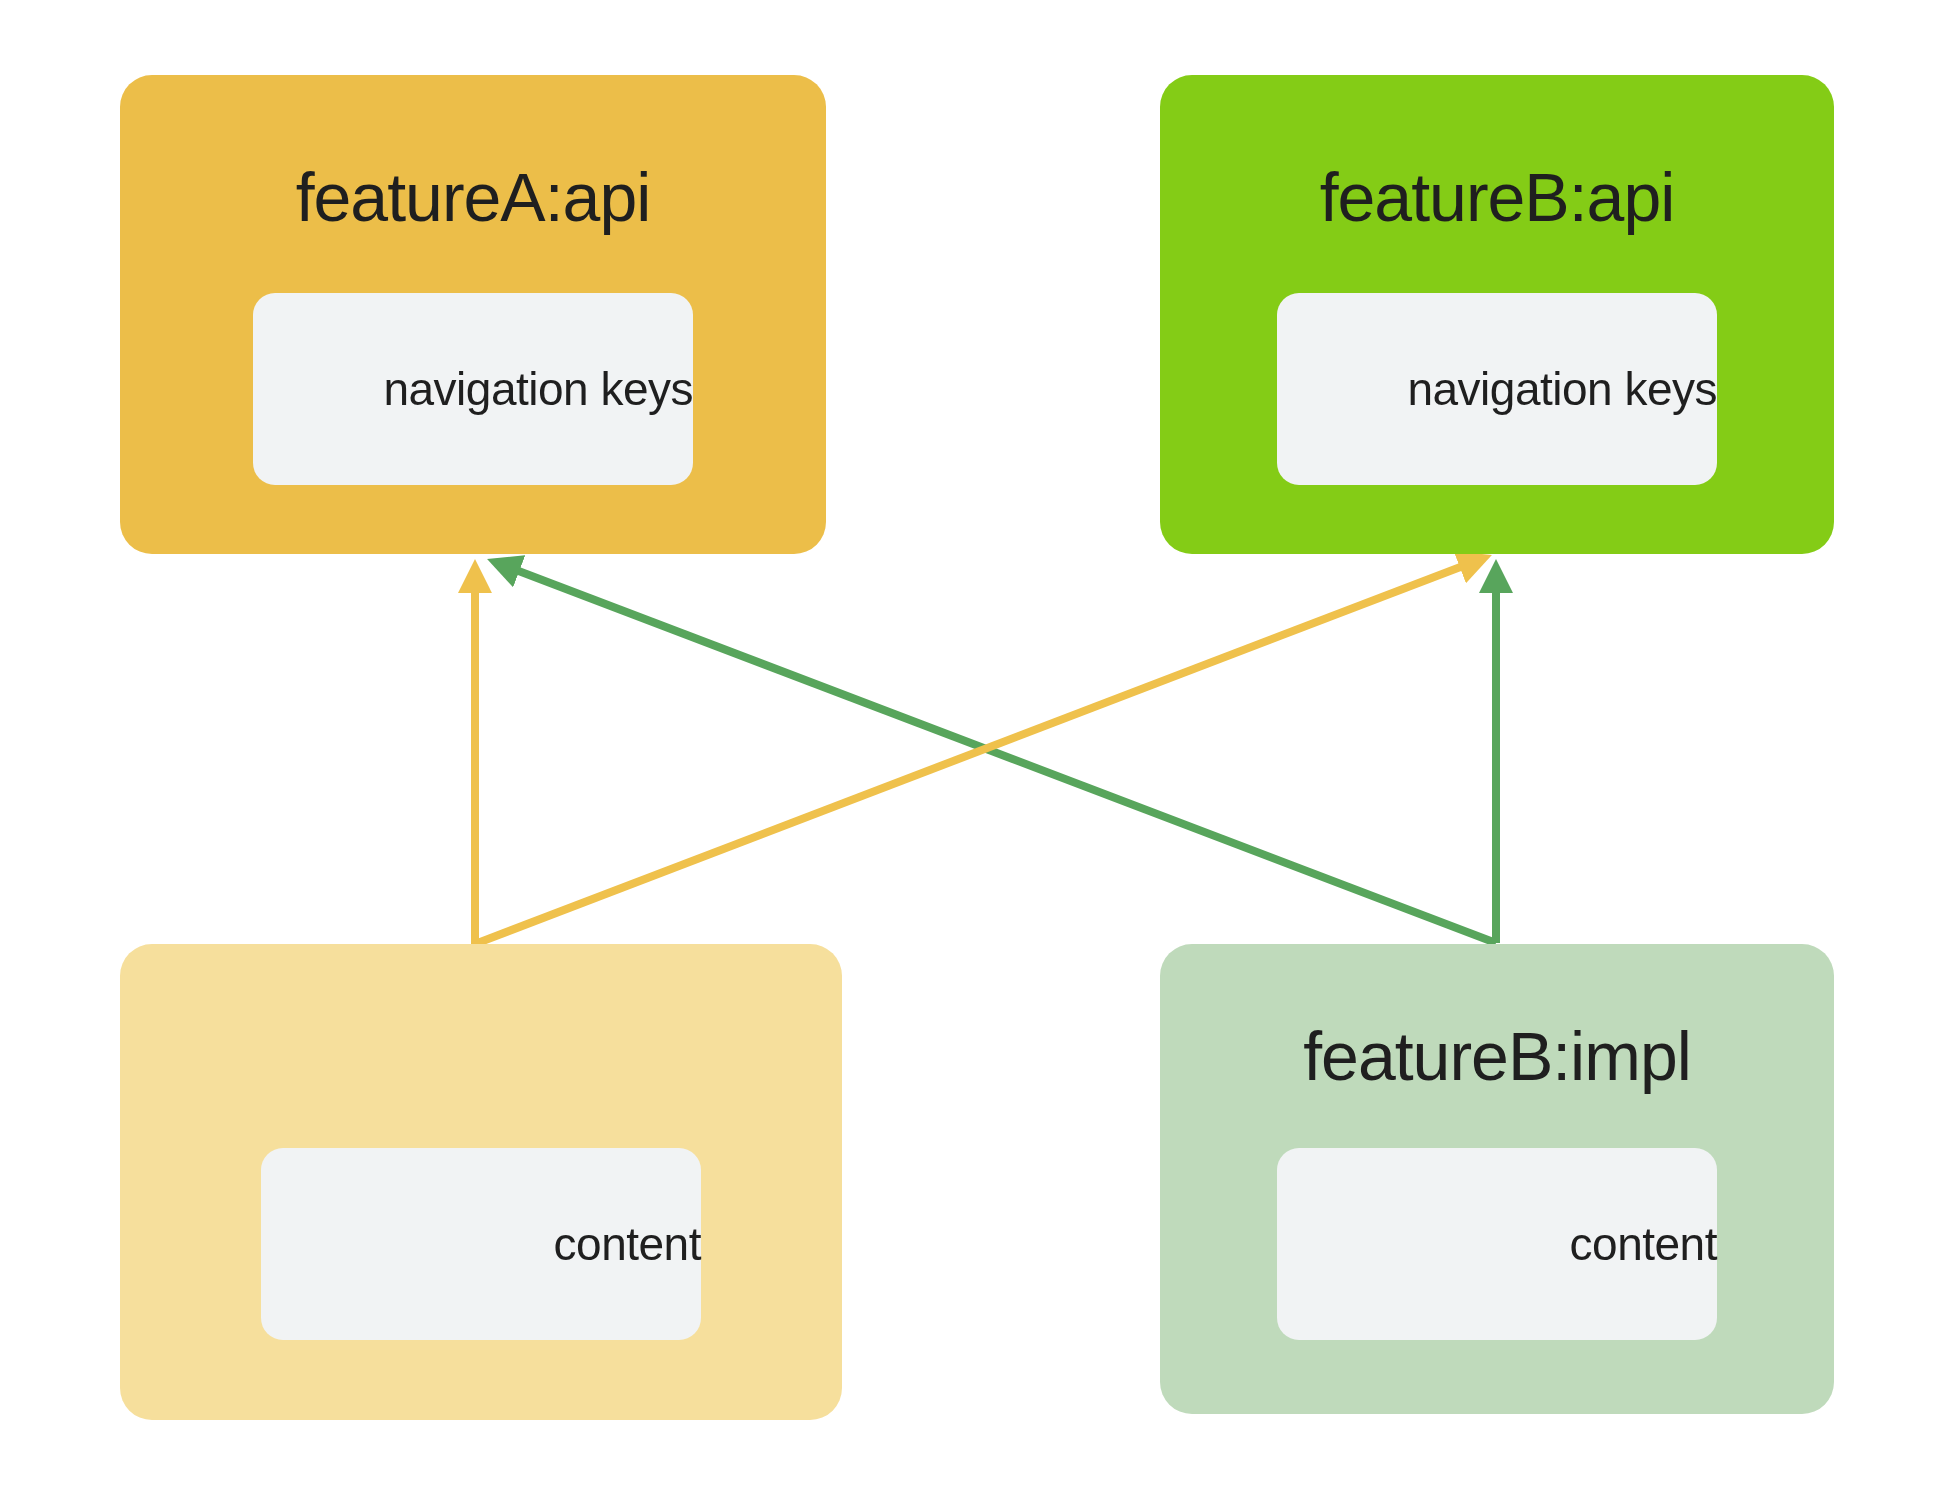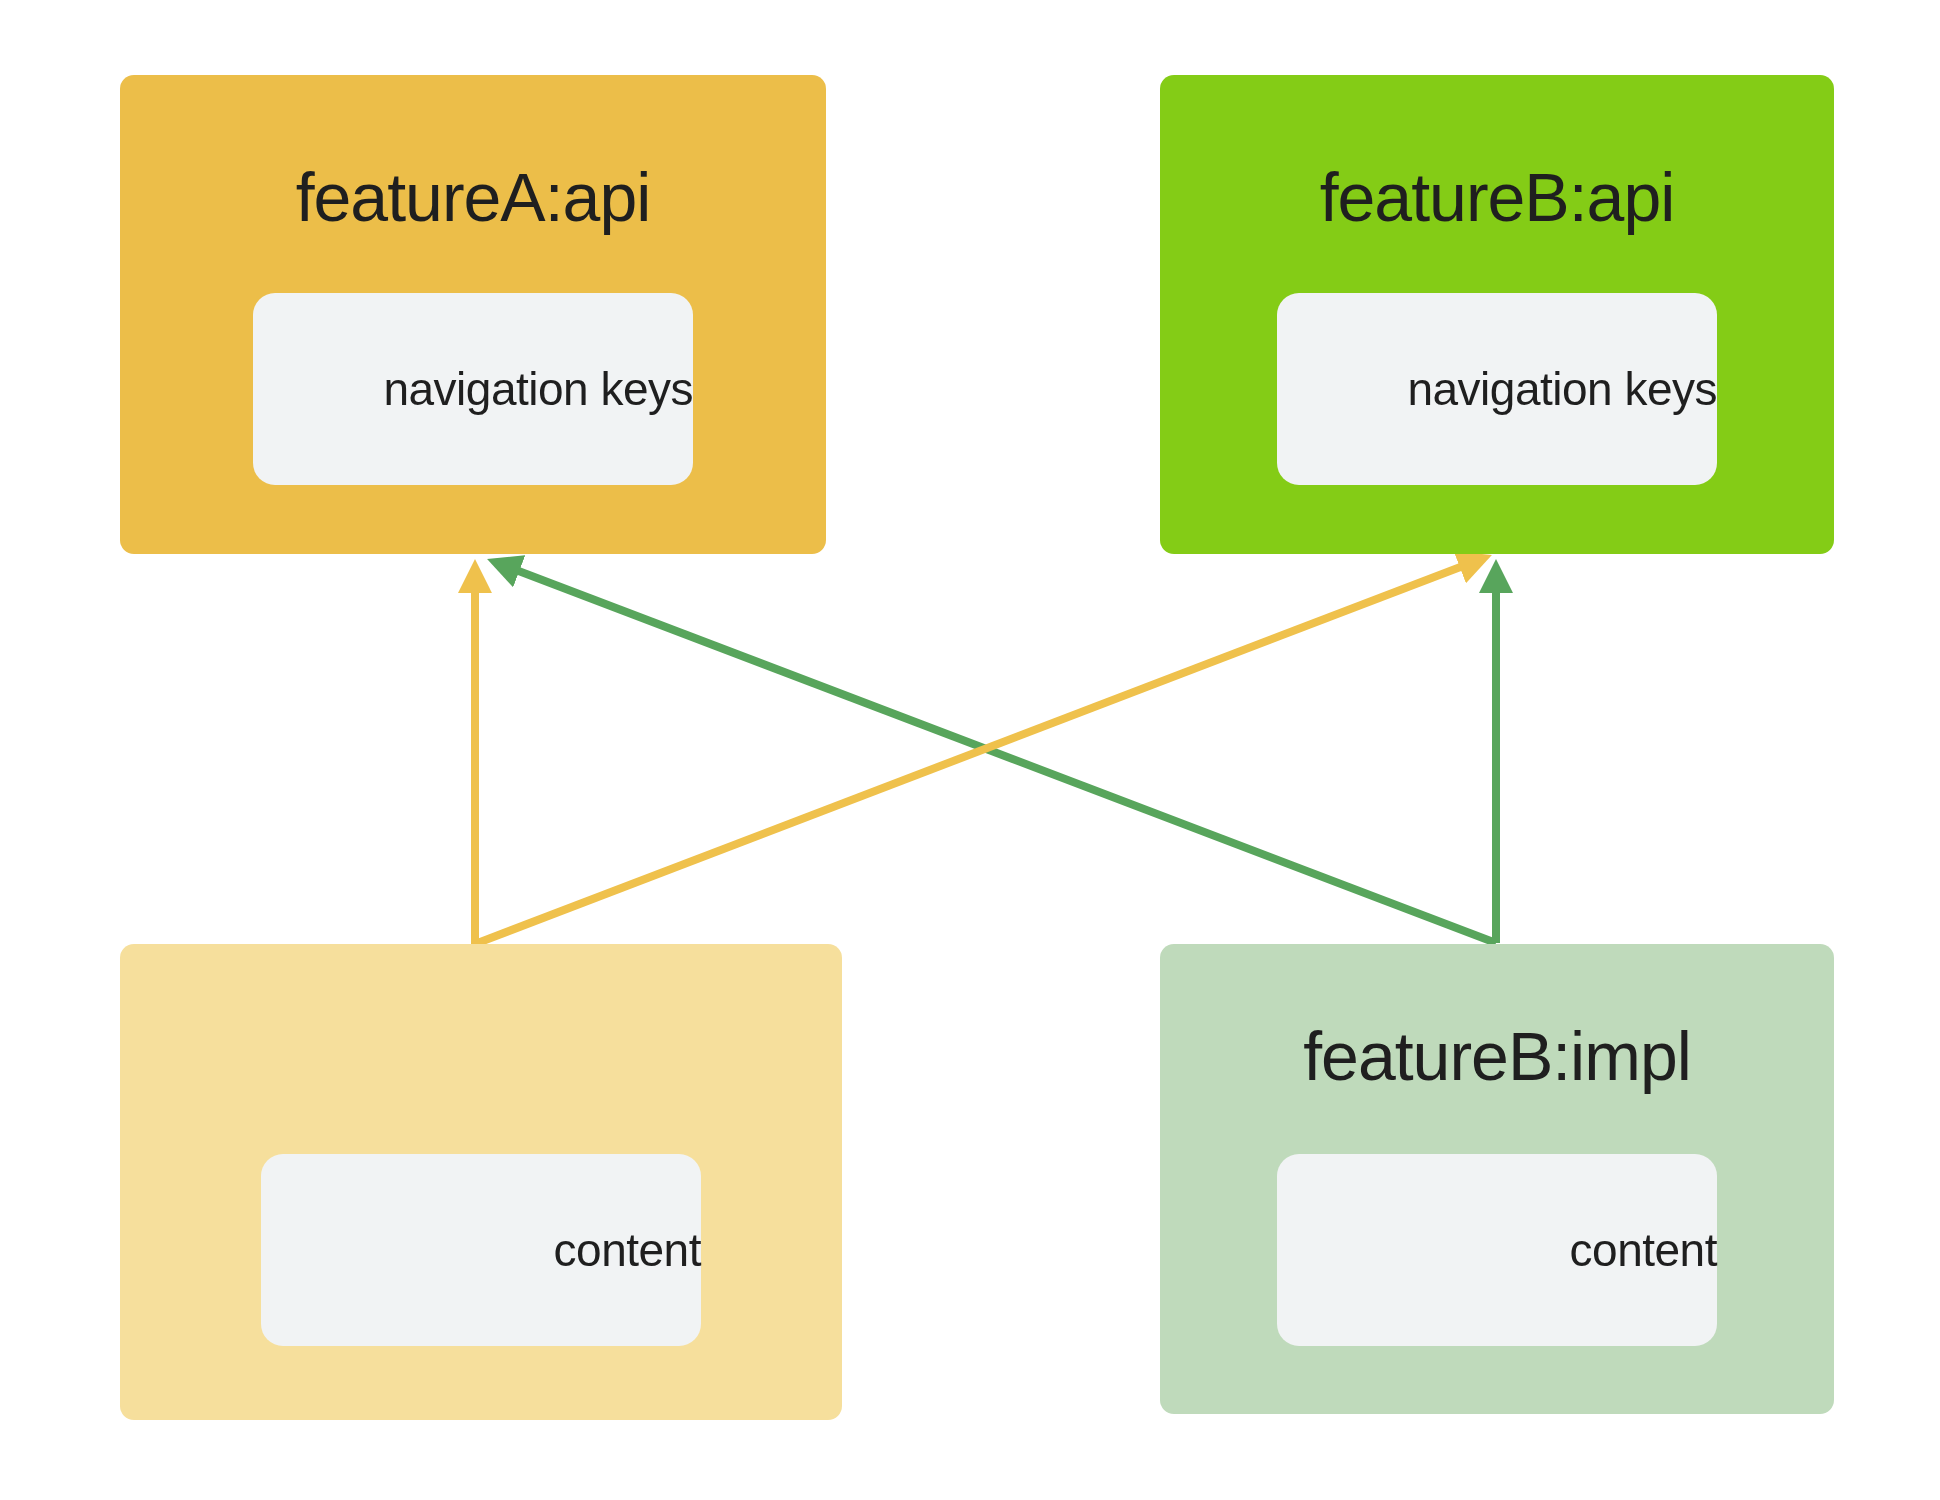--- a/index.html
+++ b/index.html
@@ -14,21 +14,21 @@
     font-family: "Liberation Sans", "DejaVu Sans", sans-serif;
     overflow: hidden;
   }
   .canvas {
     position: absolute;
     left: 0; top: 0;
     width: 1940px; height: 1500px;
   }
   .node {
     position: absolute;
-    border-radius: 14px;
+    border-radius: 32px;
   }
   .node-title {
     position: absolute;
     left: 0;
     width: 100%;
     text-align: center;
     font-size: 68px;
     letter-spacing: -1px;
     line-height: 1;
     white-space: nowrap;
@@ -40,21 +40,21 @@
     left: 50%;
     transform: translateX(-50%);
     width: 440px;
     height: 192px;
     border-radius: 22px;
     display: flex;
     align-items: center;
     justify-content: flex-end;
   }
   .node.api .inner-box { top: 218px; }
-  .node.impl .inner-box { top: 210px; }
+  .node.impl .inner-box { top: 204px; }
   .inner-label {
     font-size: 46px;
     font-weight: 500;
     letter-spacing: -0.5px;
     white-space: nowrap;
   }
   
   #node-a-api  { left: 120px;  top: 75px;  width: 706px; height: 479px; }
   #node-b-api  { left: 1160px; top: 75px;  width: 674px; height: 479px; }
   #node-a-impl { left: 120px;  top: 944px; width: 722px; height: 476px; }

